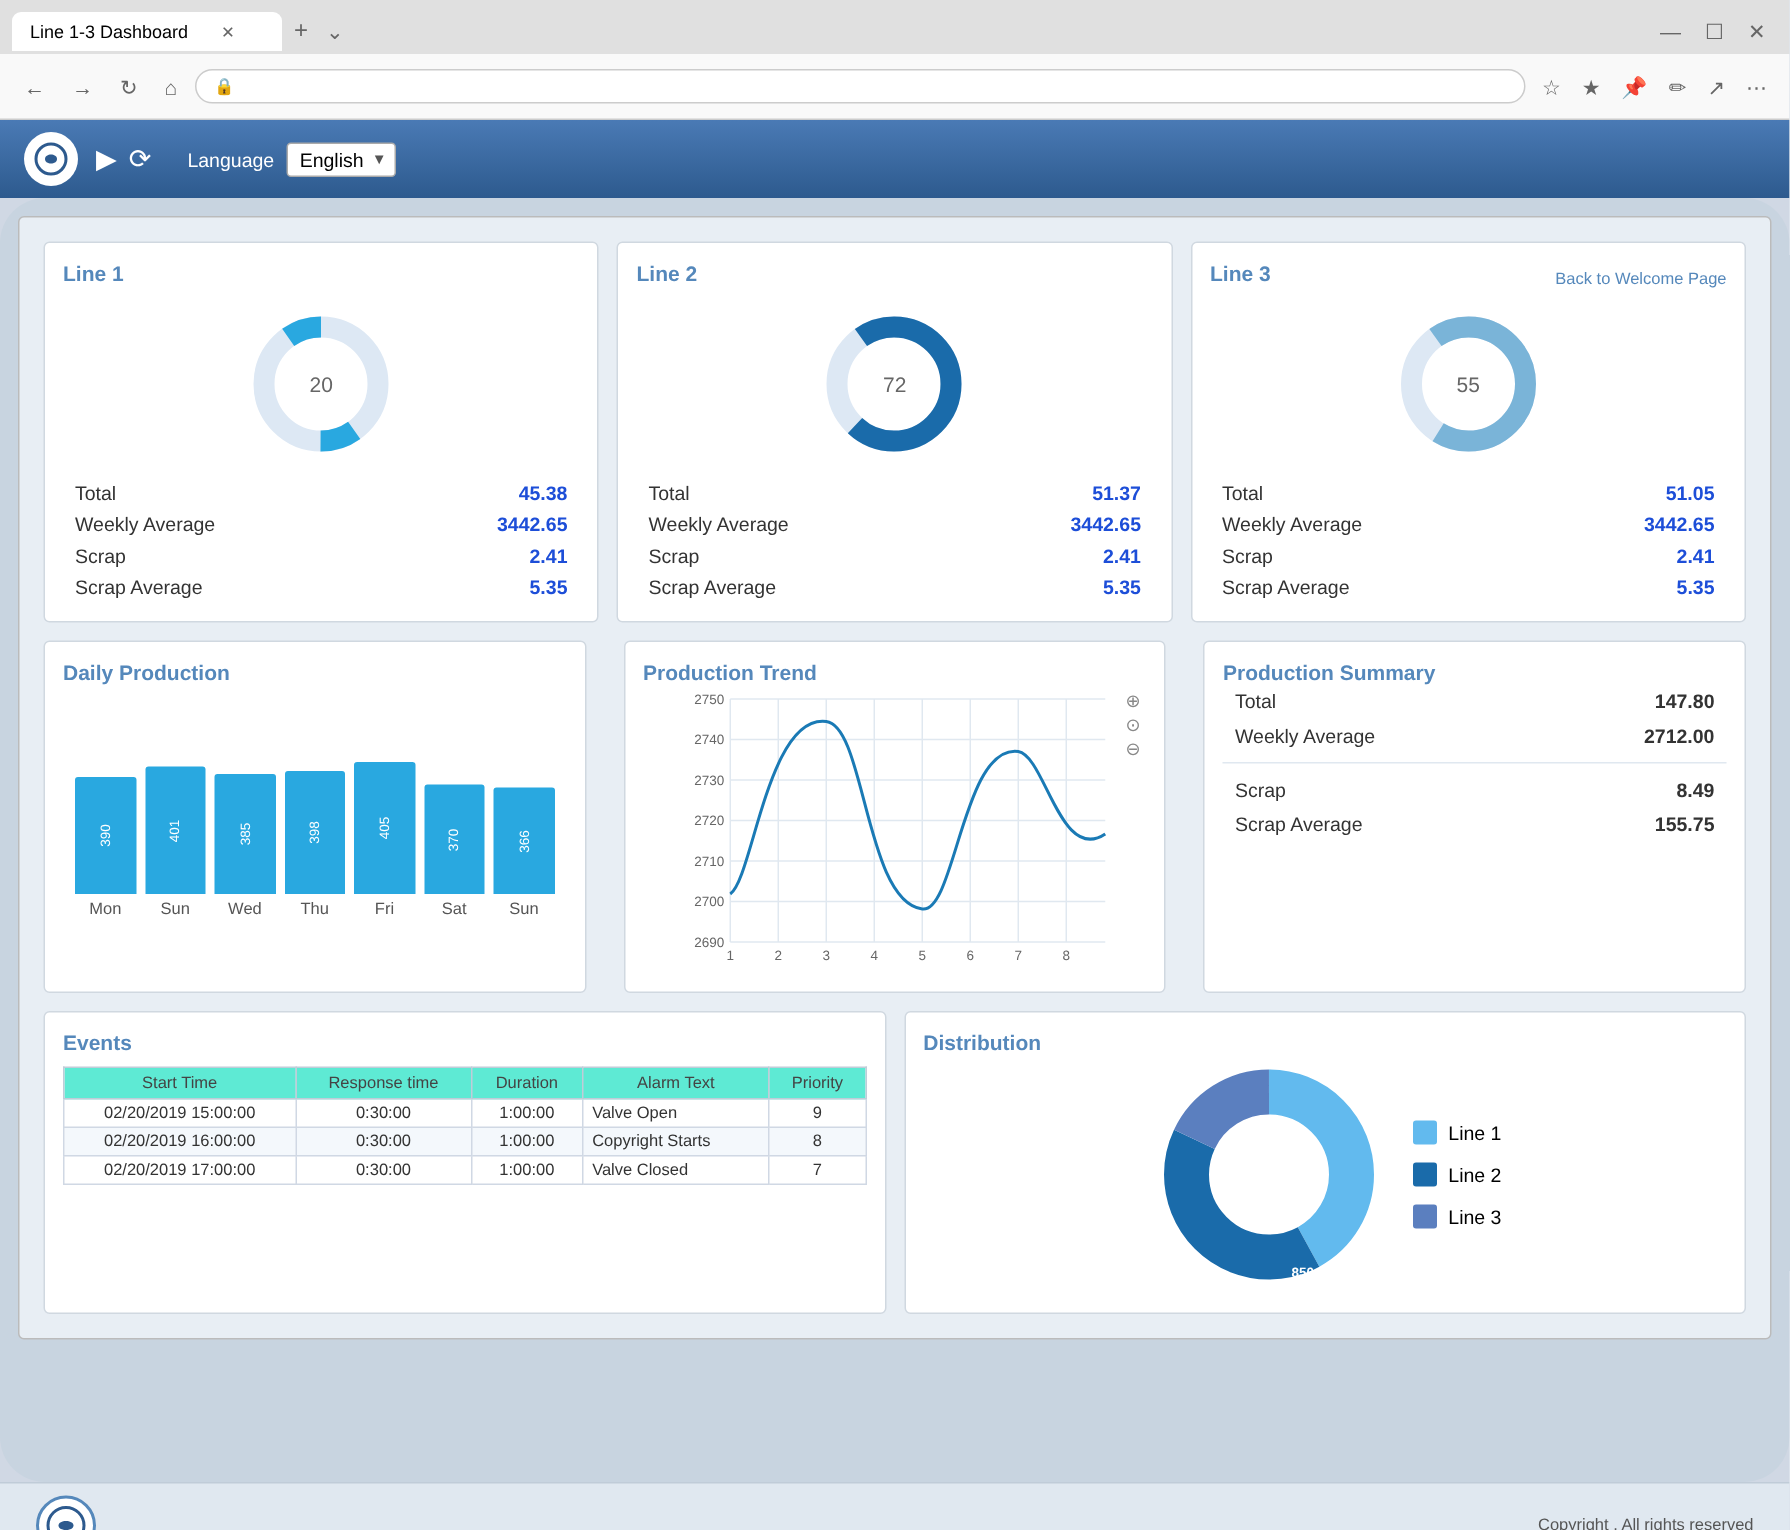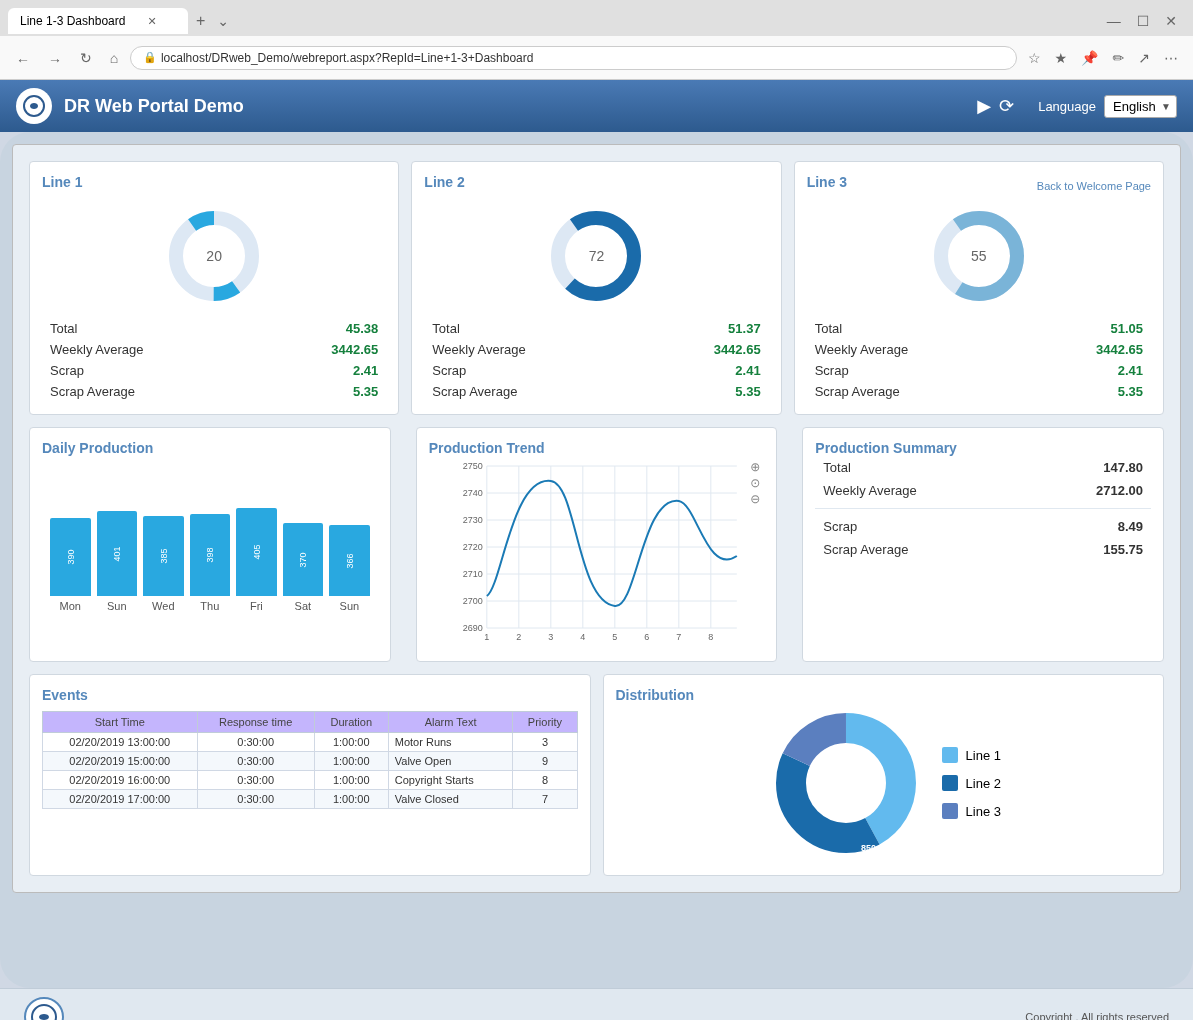--- a/index.html
+++ b/index.html
@@ -43,21 +43,21 @@
     .card-title { color: #5588bb; font-size: 14px; font-weight: bold; margin-bottom: 8px; }
 
     
     .line-card { }
     .line-header { display: flex; justify-content: space-between; align-items: center; margin-bottom: 8px; }
     .back-link { color: #5588bb; font-size: 11px; text-decoration: none; }
     .donut-area { display: flex; justify-content: center; margin-bottom: 12px; }
     .stats-table { width: 100%; }
     .stats-row { display: flex; justify-content: space-between; padding: 3px 8px; }
     .stats-label { color: #333; }
-    .stats-value { color: #15803d; font-weight: bold; }
+    .stats-value { color: #1d4ed8; font-weight: bold; }
 
     
     .donut-container { position: relative; width: 100px; height: 100px; }
     .donut-label { position: absolute; top: 50%; left: 50%; transform: translate(-50%, -50%); font-size: 14px; color: #666; }
 
     
     .bar-chart { display: flex; align-items: flex-end; gap: 6px; height: 120px; padding: 0 8px; margin-bottom: 4px; }
     .bar-col { display: flex; flex-direction: column; align-items: center; flex: 1; }
     .bar { background: #29a8e0; width: 100%; border-radius: 2px 2px 0 0; position: relative; display: flex; align-items: center; justify-content: center; min-height: 20px; }
     .bar-label { font-size: 9px; color: white; transform: rotate(-90deg); white-space: nowrap; }
@@ -70,21 +70,21 @@
 
     
     .summary-stats { }
     .summary-row { display: flex; justify-content: space-between; padding: 4px 8px; }
     .summary-label { color: #333; font-size: 13px; }
     .summary-value { color: #333; font-size: 13px; font-weight: bold; }
     .summary-divider { border: none; border-top: 1px solid #e0e8f0; margin: 6px 0; }
 
     
     .events-table { width: 100%; border-collapse: collapse; font-size: 11px; margin-top: 8px; }
-    .events-table th { background: #c4b5fd; border: 1px solid #c0ccd8; padding: 4px 6px; text-align: center; color: #444; font-weight: normal; }
+    .events-table th { background: #5eead4; border: 1px solid #c0ccd8; padding: 4px 6px; text-align: center; color: #444; font-weight: normal; }
     .events-table td { border: 1px solid #d0d8e4; padding: 3px 6px; color: #333; text-align: center; }
     .events-table tr:nth-child(even) td { background: #f4f8fc; }
     .events-table tr:nth-child(odd) td { background: white; }
     .alarm-text { color: #1a7ab5; text-align: left !important; }
 
     
     .distribution-content { display: flex; align-items: center; gap: 16px; justify-content: center; }
     .legend { display: flex; flex-direction: column; gap: 12px; }
     .legend-item { display: flex; align-items: center; gap: 8px; font-size: 13px; }
     .legend-color { width: 16px; height: 16px; border-radius: 2px; }
@@ -108,41 +108,39 @@
     <span style="font-size:14px;color:#666;padding:0 8px;">✕</span>
   </div>
 
   <div class="address-bar">
     <button class="nav-btn">←</button>
     <button class="nav-btn">→</button>
     <button class="nav-btn">↻</button>
     <button class="nav-btn">⌂</button>
     <div class="url-box">
       <span class="url-icon">🔒</span>
-      <span>localhost/DRweb_Demo/webreport.aspx?RepId=Line+1-3+Dashboard</span>
     </div>
     <div class="toolbar-icons">
       <button class="toolbar-icon">☆</button>
       <button class="toolbar-icon">★</button>
       <button class="toolbar-icon">📌</button>
       <button class="toolbar-icon">✏</button>
       <button class="toolbar-icon">↗</button>
       <button class="toolbar-icon">⋯</button>
     </div>
   </div>
 </div>
 
 <div class="app-header">
   <div class="app-logo">
     <svg width="24" height="24" viewBox="0 0 24 24">
       <circle cx="12" cy="12" r="10" fill="none" stroke="#2d5a8e" stroke-width="2"></circle>
       <path d="M8 12 C8 8, 16 8, 16 12 C16 16, 8 16, 8 12" fill="#2d5a8e"></path>
     </svg>
   </div>
-  <span class="app-title">DR Web Portal Demo</span>
   <div class="header-controls">
     <button class="header-btn">▶</button>
     <button class="header-btn">⟳</button>
     <span class="lang-label">Language</span>
     <div class="lang-wrapper">
       <select class="lang-select">
         <option>English</option>
       </select>
       <span class="lang-arrow">▼</span>
     </div>
@@ -388,27 +386,20 @@
           <thead>
             <tr>
               <th>Start Time</th>
               <th>Response time</th>
               <th>Duration</th>
               <th>Alarm Text</th>
               <th>Priority</th>
             </tr>
           </thead>
           <tbody id="events-tbody">
-          <tr>
-                <td>02/20/2019 13:00:00</td>
-                <td>0:30:00</td>
-                <td>1:00:00</td>
-                <td class="alarm-text">Motor Runs</td>
-                <td>3</td>
-              </tr>
               <tr>
                 <td>02/20/2019 15:00:00</td>
                 <td>0:30:00</td>
                 <td>1:00:00</td>
                 <td class="alarm-text">Valve Open</td>
                 <td>9</td>
               </tr>
               <tr>
                 <td>02/20/2019 16:00:00</td>
                 <td>0:30:00</td>

